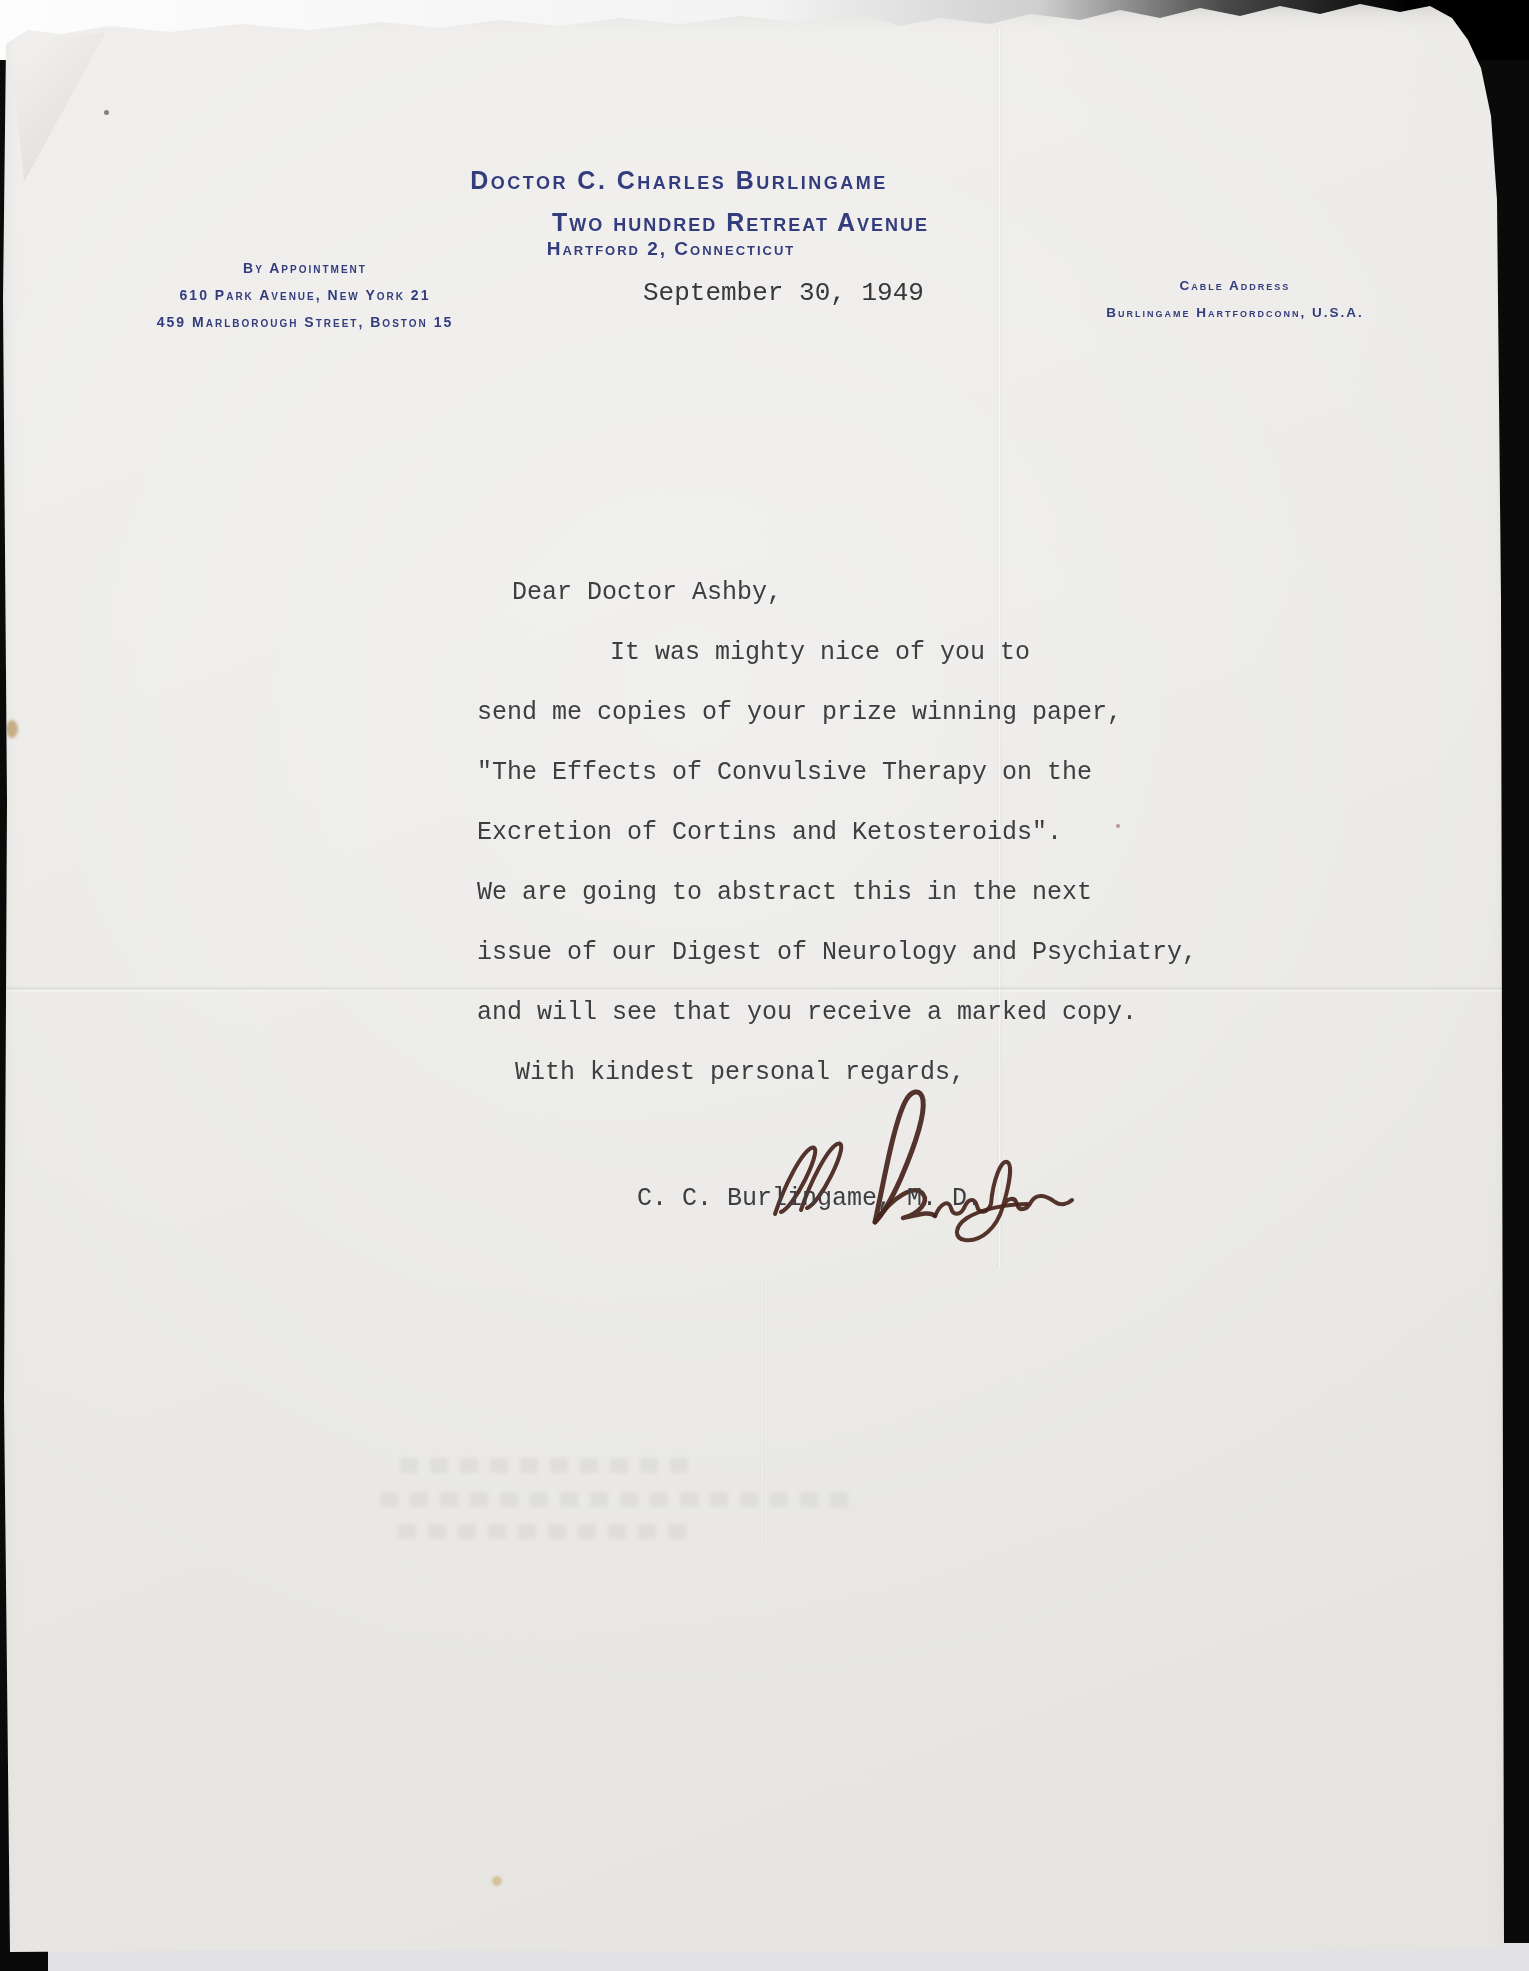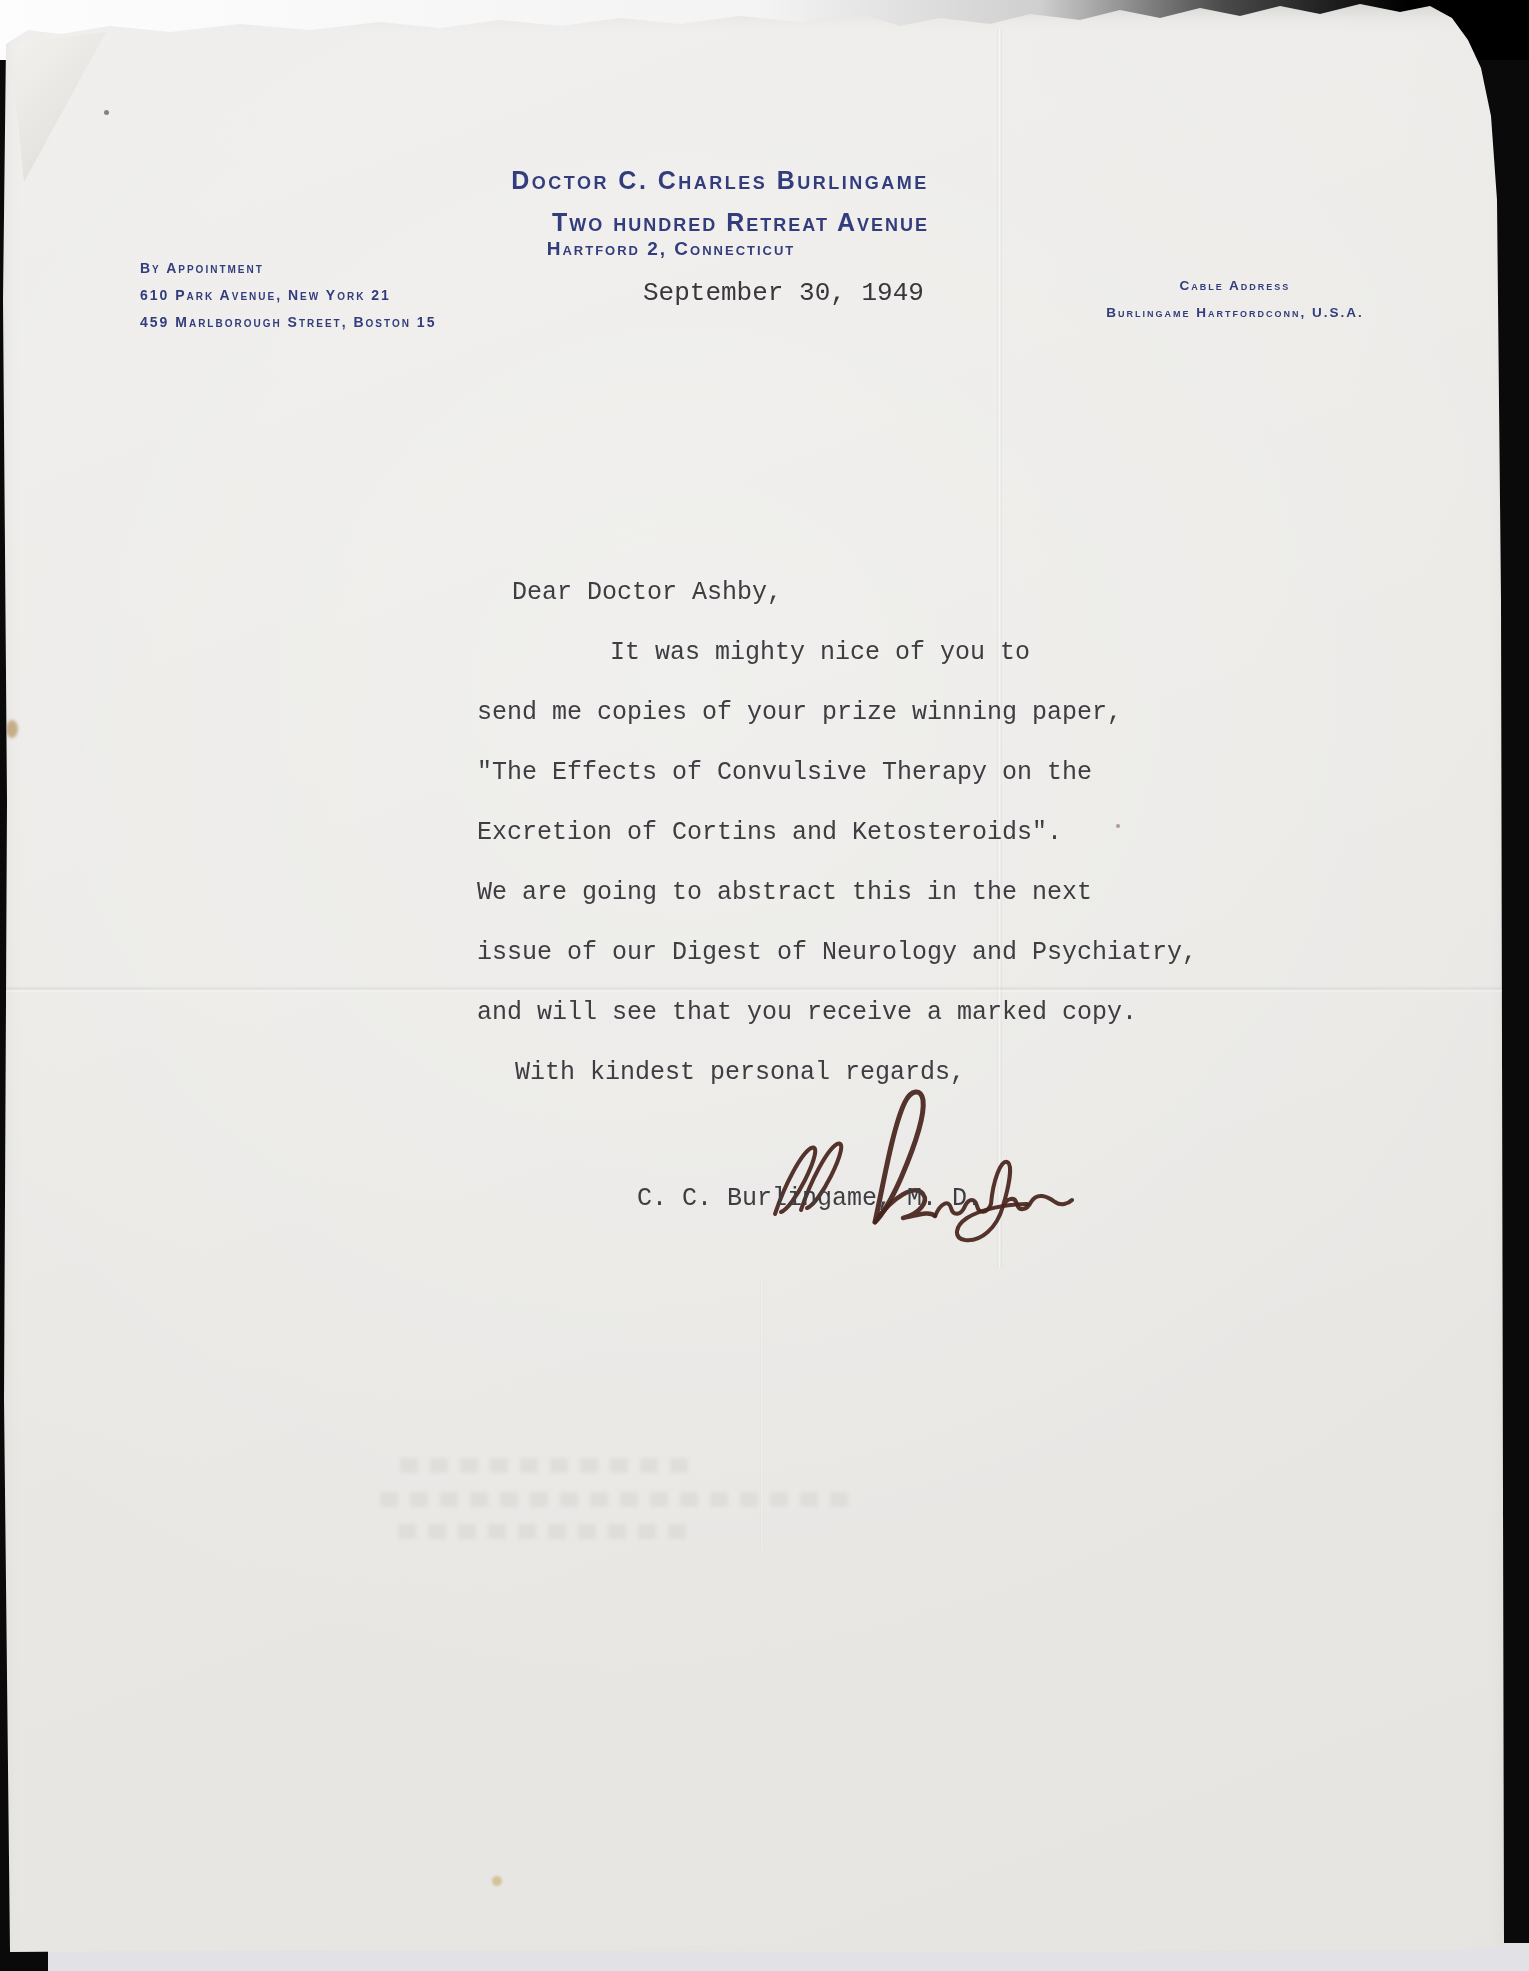--- a/index.html
+++ b/index.html
@@ -51,24 +51,24 @@
   .stain2{position:absolute;left:492px;top:1876px;width:10px;height:10px;border-radius:50%;
     background:rgba(196,160,80,.5);filter:blur(1px);}
   .speck1{position:absolute;left:104px;top:110px;width:5px;height:5px;border-radius:50%;
     background:rgba(60,60,55,.6);}
   .speck2{position:absolute;left:1116px;top:824px;width:4px;height:4px;border-radius:50%;
     background:rgba(120,70,60,.5);}
 
   
   .lh{color:#333d7d;font-variant:small-caps;font-weight:600;position:absolute;
       white-space:nowrap;letter-spacing:2px;}
-  .lh-name{left:0;top:166px;width:1358px;text-align:center;font-size:25px;letter-spacing:2.5px;padding-left:41px;}
+  .lh-name{left:0;top:166px;width:1358px;text-align:center;font-size:25px;letter-spacing:2.5px;}
   .lh-street{left:0;top:208px;width:1481px;text-align:center;font-size:25px;}
   .lh-city{left:0;top:238px;width:1342px;text-align:center;font-size:19px;}
-  .lh-left{left:140px;top:255px;width:330px;text-align:left;font-size:14px;line-height:27px;}
+  .lh-left{left:140px;top:255px;width:330px;text-align:center;font-size:14px;line-height:27px;}
   .lh-right{left:1070px;top:272px;width:330px;text-align:center;font-size:13.5px;line-height:27px;}
   .lh-left div,.lh-right div{white-space:nowrap;}
 
   
   .tw{position:absolute;font-family:"Liberation Mono","DejaVu Sans Mono",monospace;
       font-size:25px;color:#3d3d42;white-space:pre;letter-spacing:0px;}
   .date{left:643px;top:278px;font-size:26px;color:#38383c;}
   .salutation{left:496px;top:578px;margin-left:16px;}
   .bl0{left:610px;top:638px;}
   .bl1{left:477px;top:698px;}

